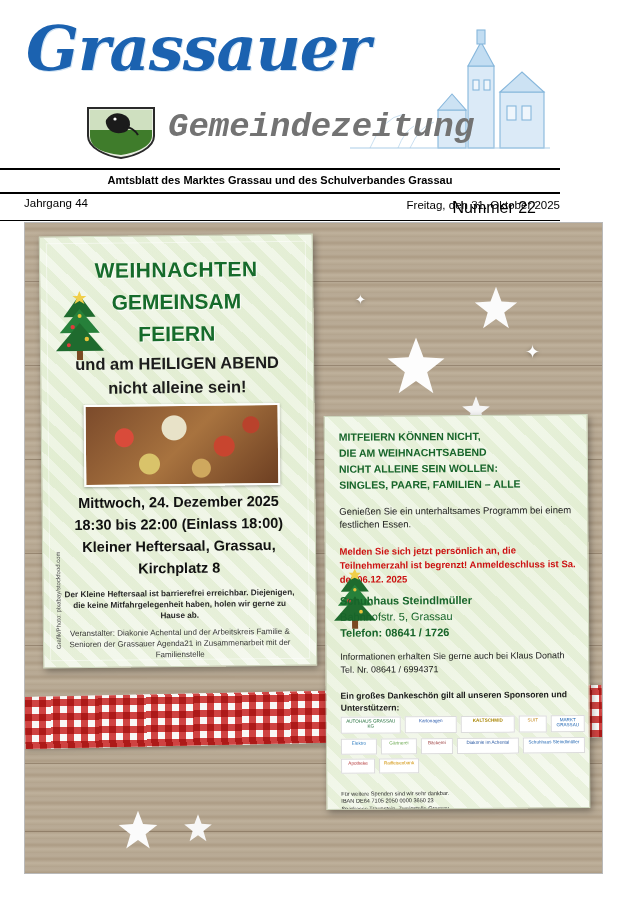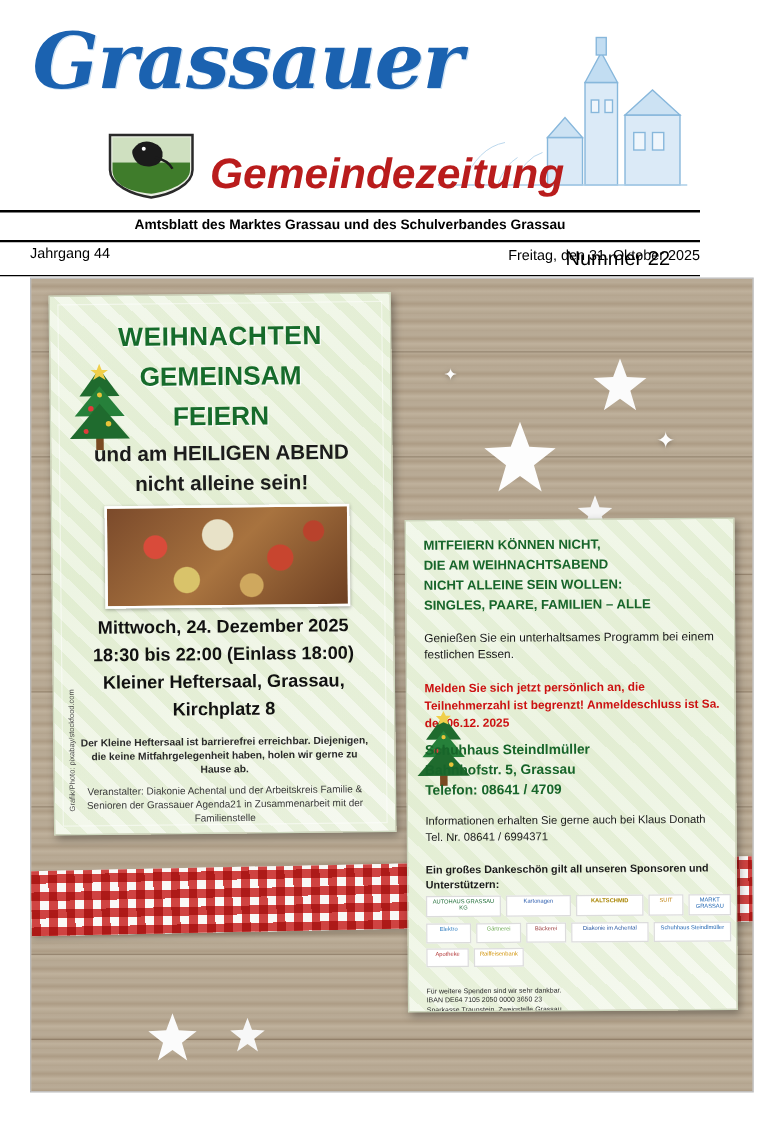--- a/index.html
+++ b/index.html
@@ -45,26 +45,26 @@
     font-weight: bold;
     font-size: 62px;
     line-height: 1;
     color: #1b62b0;
     letter-spacing: -1px;
     text-shadow: 1px 1px 0 #cfe2f3;
   }
   .logo-sub {
     position: absolute;
     left: 168px;
-    top: 120px;
-    font-family: Liberation Sans, sans-serif;
+    top: 108px;
+    font-family: Liberation Mono, monospace;
     font-style: italic;
     font-weight: bold;
     font-size: 34px;
-    color: #b91c1c;
+    color: #737373;
     letter-spacing: 0px;
   }
   .crest {
     position: absolute;
     left: 84px;
     top: 104px;
     width: 74px;
     height: 56px;
   }
   .subtitle-bar {
@@ -247,21 +247,21 @@
     transform: rotate(-0.4deg);
     overflow: hidden;
   }
   .f2-l1 { position:absolute; left:14px; top:14px; font-size:10.5px; font-weight:bold; color:#17652a; }
   .f2-l2 { position:absolute; left:14px; top:30px; font-size:10.5px; font-weight:bold; color:#17652a; }
   .f2-l3 { position:absolute; left:14px; top:46px; font-size:10.5px; font-weight:bold; color:#17652a; }
   .f2-l4 { position:absolute; left:14px; top:62px; font-size:10.5px; font-weight:bold; color:#17652a; }
   .f2-p1 { position:absolute; left:14px; right:12px; top:88px; font-size:9.5px; color:#1a1a1a; line-height:1.4; }
   .f2-red { position:absolute; left:14px; right:12px; top:128px; font-size:9.5px; font-weight:bold; color:#cc1111; line-height:1.45; }
   .f2-shop1 { position:absolute; left:14px; top:178px; font-size:11px; font-weight:bold; color:#17652a; }
-  .f2-shop2 { position:absolute; left:14px; top:194px; font-size:11px; font-weight:bold; color:#17652a; }
+  .f2-shop2 { position:absolute; left:14px; top:194px; font-size:11px; font-weight:normal; color:#17652a; }
   .f2-shop3 { position:absolute; left:14px; top:210px; font-size:11px; font-weight:bold; color:#17652a; }
   .f2-info  { position:absolute; left:14px; right:12px; top:234px; font-size:9px; color:#1a1a1a; line-height:1.4; }
   .f2-thanks{ position:absolute; left:14px; right:12px; top:274px; font-size:8.6px; font-weight:bold; color:#1a1a1a; line-height:1.35; }
   .f2-tree  { position:absolute; left:6px; top:152px; width:46px; height:62px; }
   .sponsors {
     position: absolute;
     left: 10px; right: 10px; top: 300px;
     height: 70px;
   }
   .sp {
@@ -419,21 +419,21 @@
         <polygon points="23,16 40,37 6,37" fill="#26803a"></polygon>
         <polygon points="23,28 44,52 2,52" fill="#1f6b2e"></polygon>
         <circle cx="17" cy="32" r="1.9" fill="#e03b3b"></circle>
         <circle cx="29" cy="43" r="1.9" fill="#e8c33a"></circle>
         <circle cx="23" cy="21" r="1.7" fill="#e8c33a"></circle>
         <polygon points="23,0 25,4 29,4 26,7 27,11 23,9 19,11 20,7 17,4 21,4" fill="#f0cf4a"></polygon>
       </svg>
 
       <div class="f2-shop1">Schuhhaus Steindlmüller</div>
       <div class="f2-shop2">Bahnhofstr. 5, Grassau</div>
-      <div class="f2-shop3">Telefon: 08641 / 4709</div>
+      <div class="f2-shop3">Telefon: 08641 / 1726</div>
 
       <div class="f2-info">Informationen erhalten Sie gerne auch bei Klaus Donath Tel. Nr. 08641 / 6994371</div>
       <div class="f2-thanks">Ein großes Dankeschön gilt all unseren Sponsoren und Unterstützern:</div>
 
       <div class="sponsors">
         <div class="sp" style="left:4px;  top:0px;  width:60px; height:17px; color:#1c6b34;">AUTOHAUS GRASSAU KG</div>
         <div class="sp" style="left:68px; top:0px;  width:52px; height:17px; color:#2255aa;">Kartonagen</div>
         <div class="sp" style="left:124px;top:0px;  width:54px; height:17px; color:#a88400; font-weight:bold;">KALTSCHMID</div>
         <div class="sp" style="left:182px;top:0px;  width:28px; height:17px; color:#c2881a;">SUIT</div>
         <div class="sp" style="left:214px;top:0px;  width:34px; height:17px; color:#1b62b0;">MARKT GRASSAU</div>

